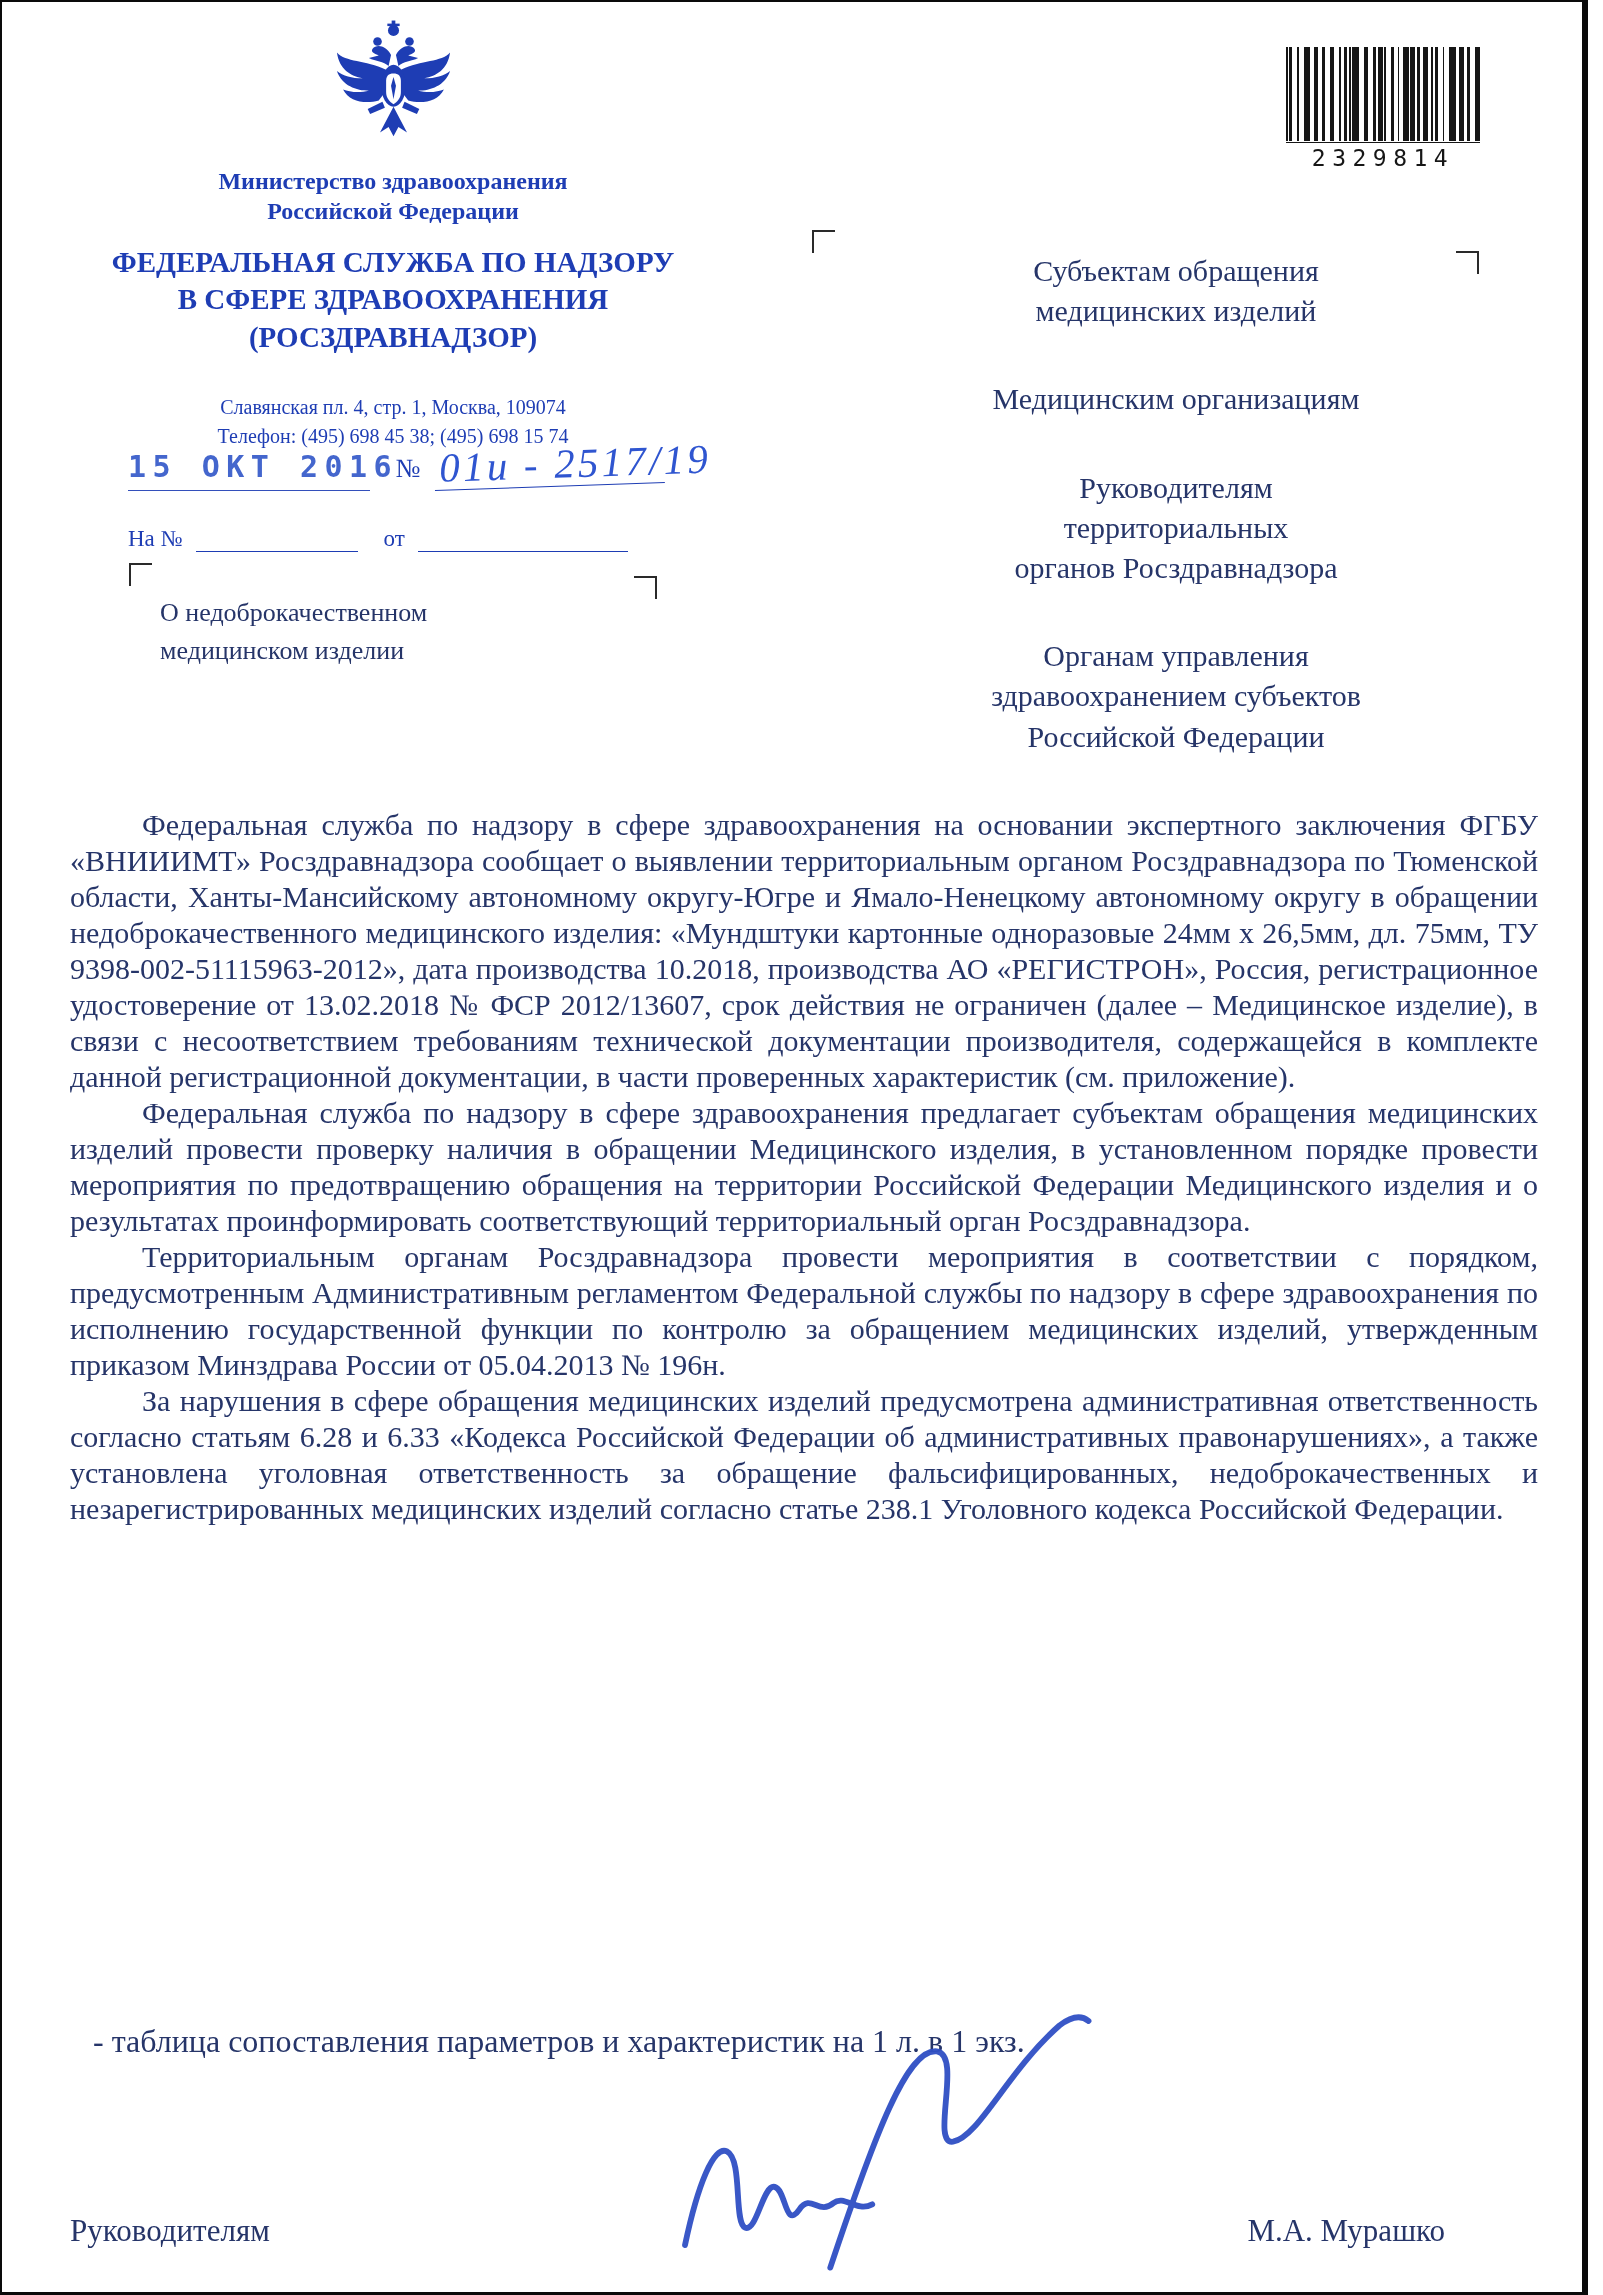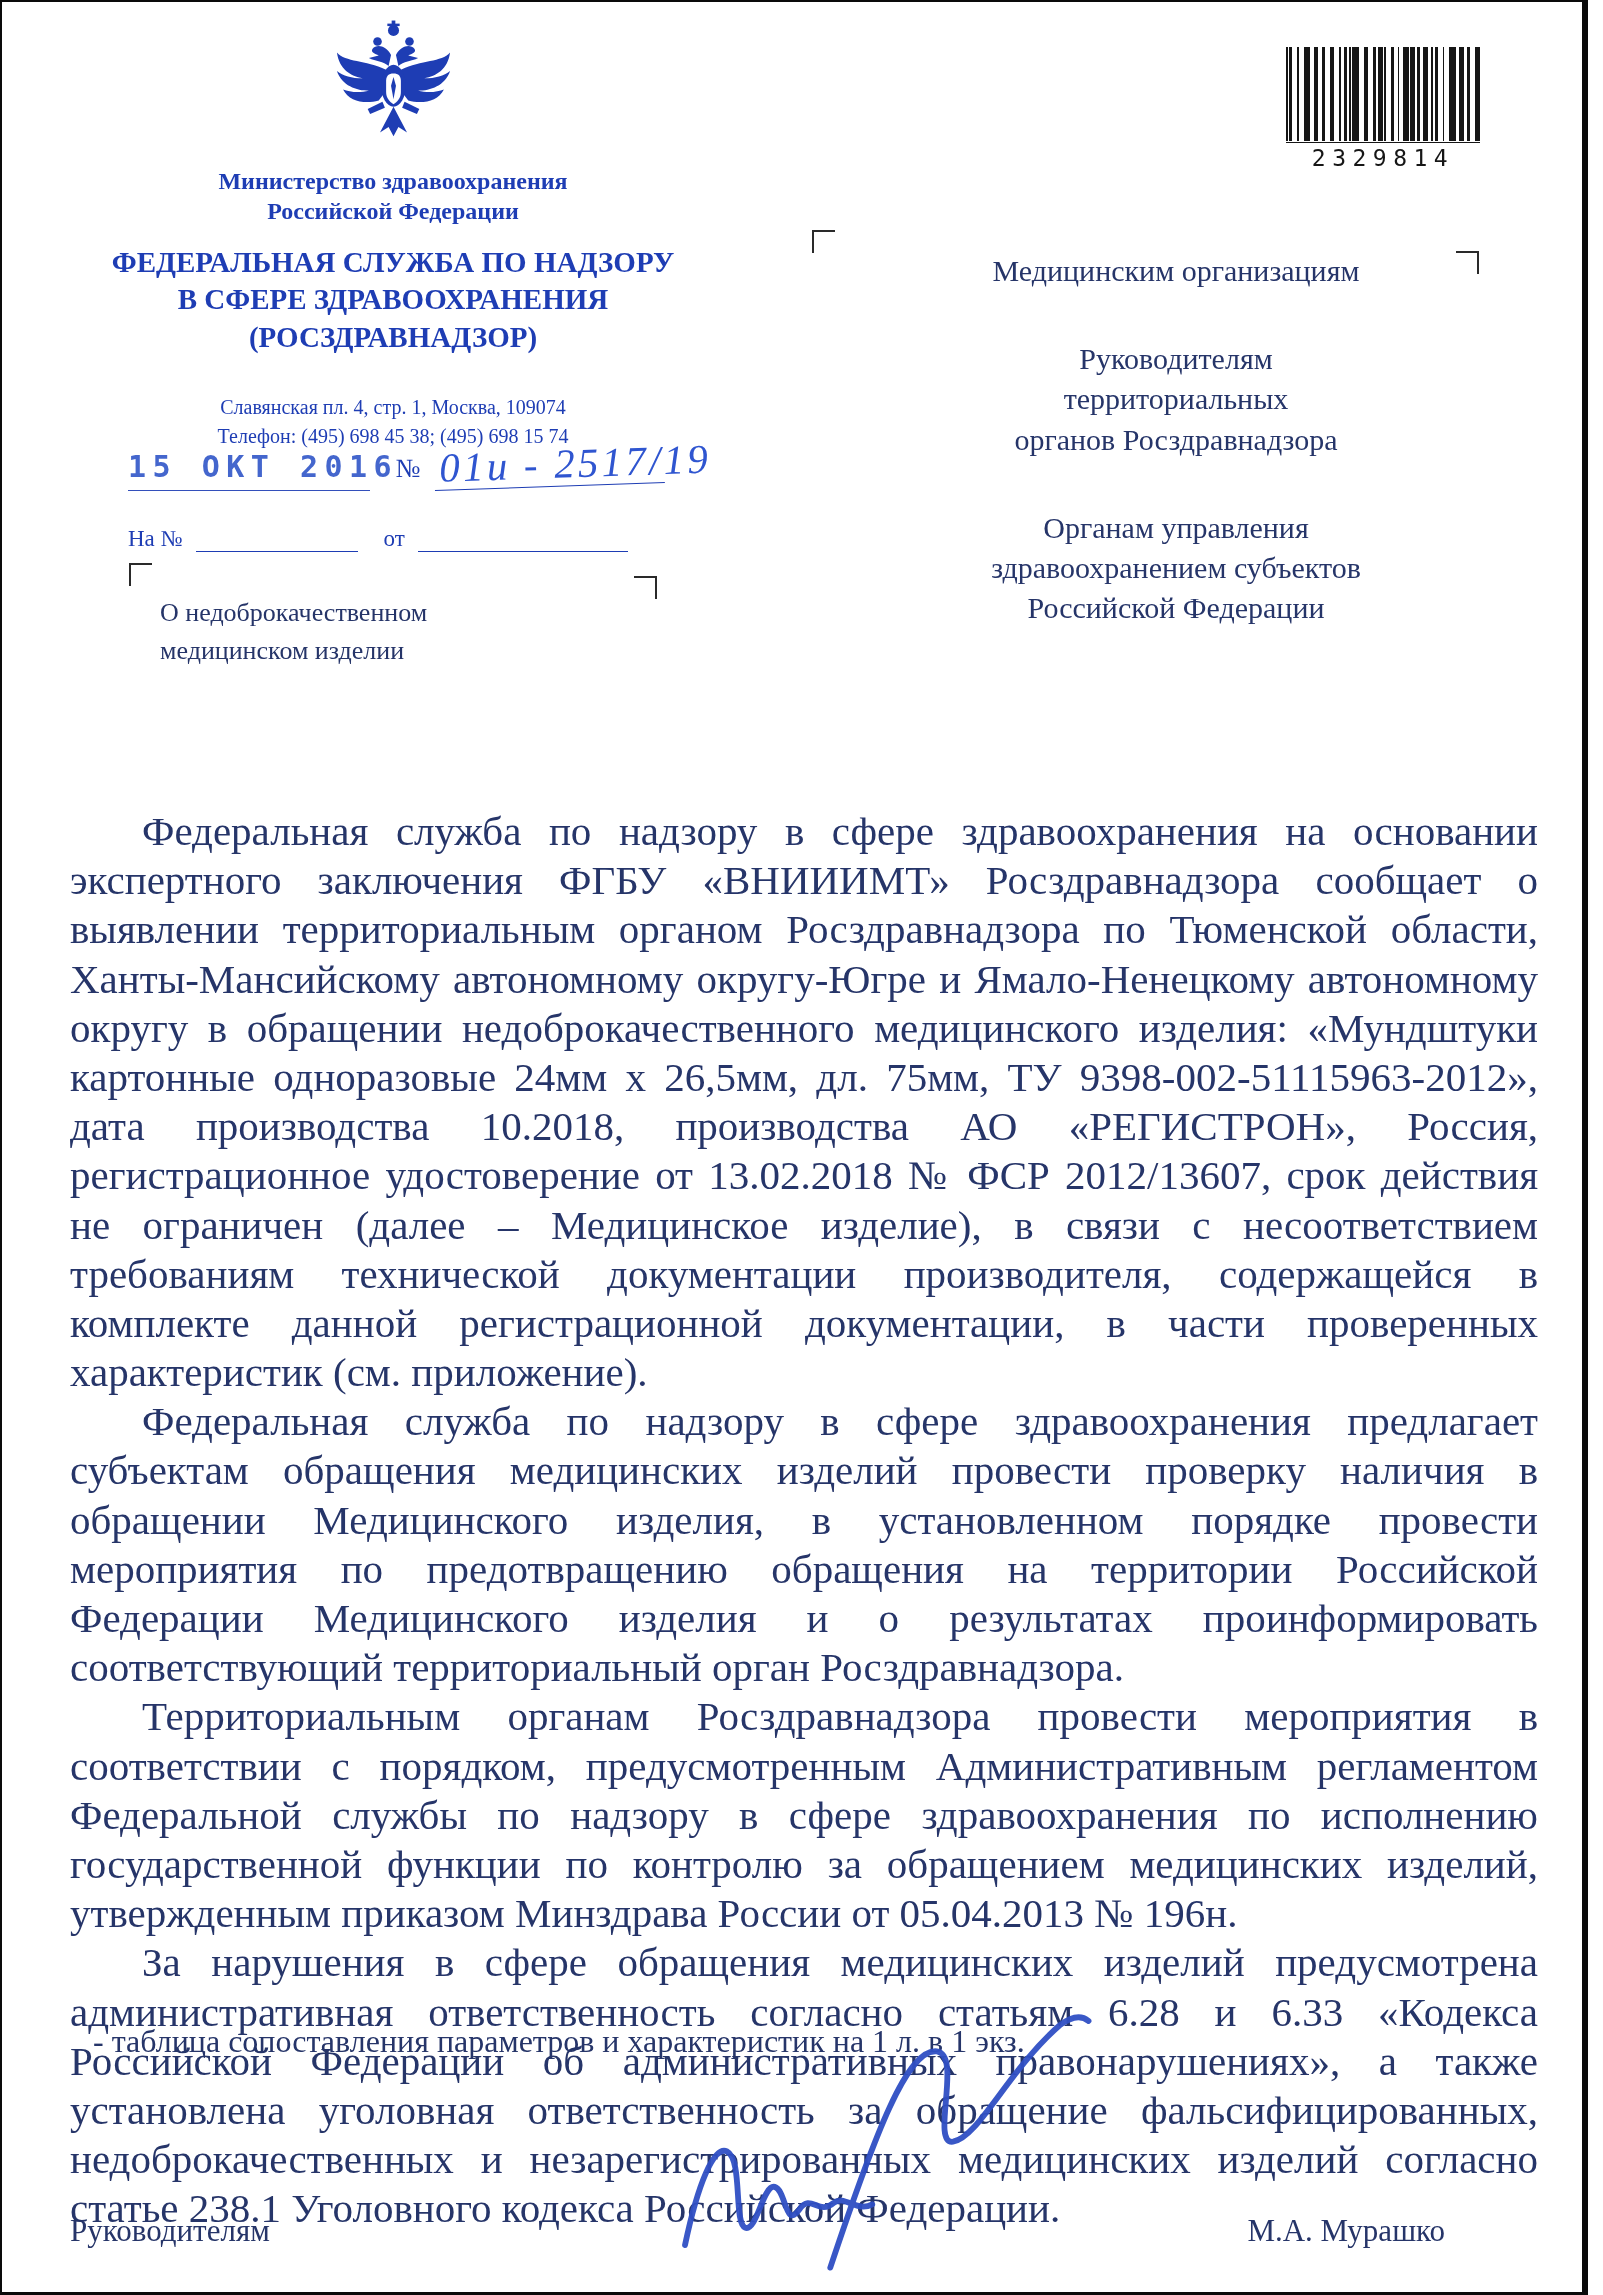--- a/index.html
+++ b/index.html
@@ -113,21 +113,21 @@
   .addressee {
     font-size: 30px; line-height: 1.34; margin-bottom: 48px;
   }
 
   
   .body-text {
     position: absolute; left: 68px; top: 805px; width: 1468px;
     color: #263569;
   }
   .body-text p {
-    font-size: 41px; line-height: 1.2;
+    font-size: 30px; line-height: 1.2;
     text-align: justify; text-indent: 72px;
   }
 
   
   .attachment {
     position: absolute; left: 91px; top: 2017px;
     font-size: 32px; line-height: 1.4; color: #263569;
   }
 
   
@@ -220,20 +220,22 @@
 
   <div class="subject pre">О недоброкачественном
 медицинском изделии</div>
 
   <div class="cmark cm-tl"></div>
   <div class="cmark cm-tr"></div>
   <div class="cmark cm-bl"></div>
   <div class="cmark cm-br"></div>
 
   <div class="addressees">
+    <div class="addressee pre">Субъектам обращения
+медицинских изделий</div>
     <div class="addressee pre">Медицинским организациям</div>
     <div class="addressee pre">Руководителям
 территориальных
 органов Росздравнадзора</div>
     <div class="addressee pre">Органам управления
 здравоохранением субъектов
 Российской Федерации</div>
   </div>
 
   <div class="body-text">

